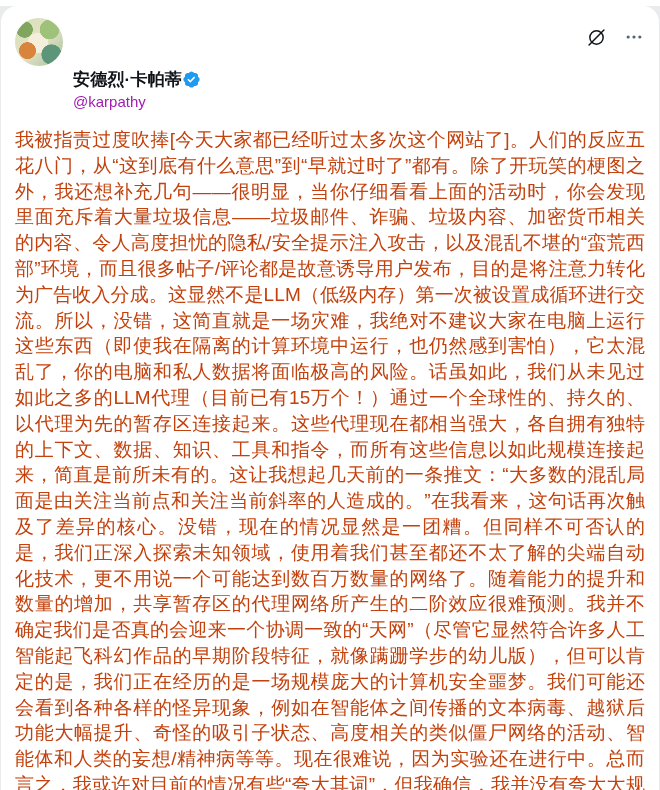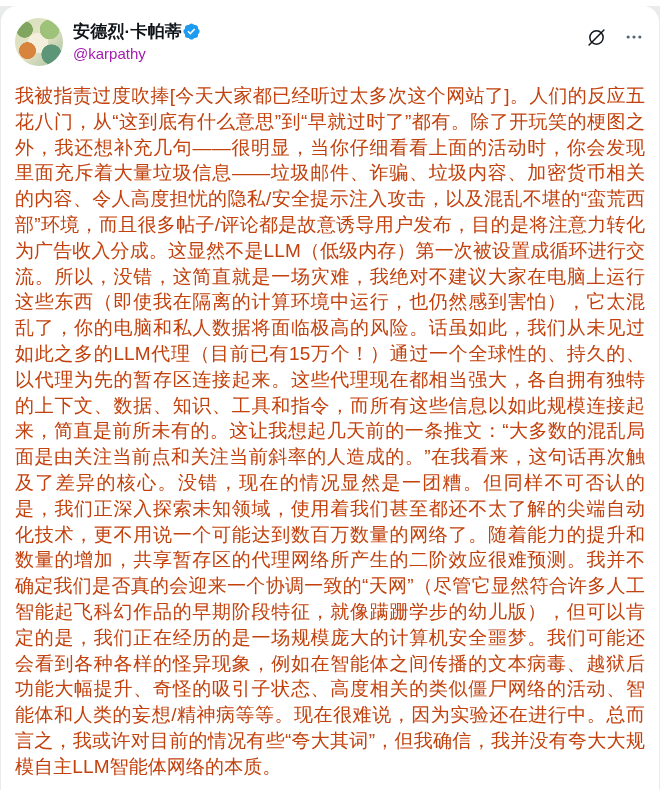--- a/index.html
+++ b/index.html
@@ -44,20 +44,21 @@
   }
   .names {
     margin-left: 10px;
     flex: 1 1 auto;
     padding-top: 2px;
   }
   .name-row {
     display: flex;
     align-items: center;
     gap: 0;
+    margin-top: 48px;
   }
   .display-name {
     font-size: 17px;
     font-weight: 700;
     color: #0f1419;
     cursor: pointer;
     letter-spacing: 0.2px;
   }
   .verified {
     display: inline-flex;

